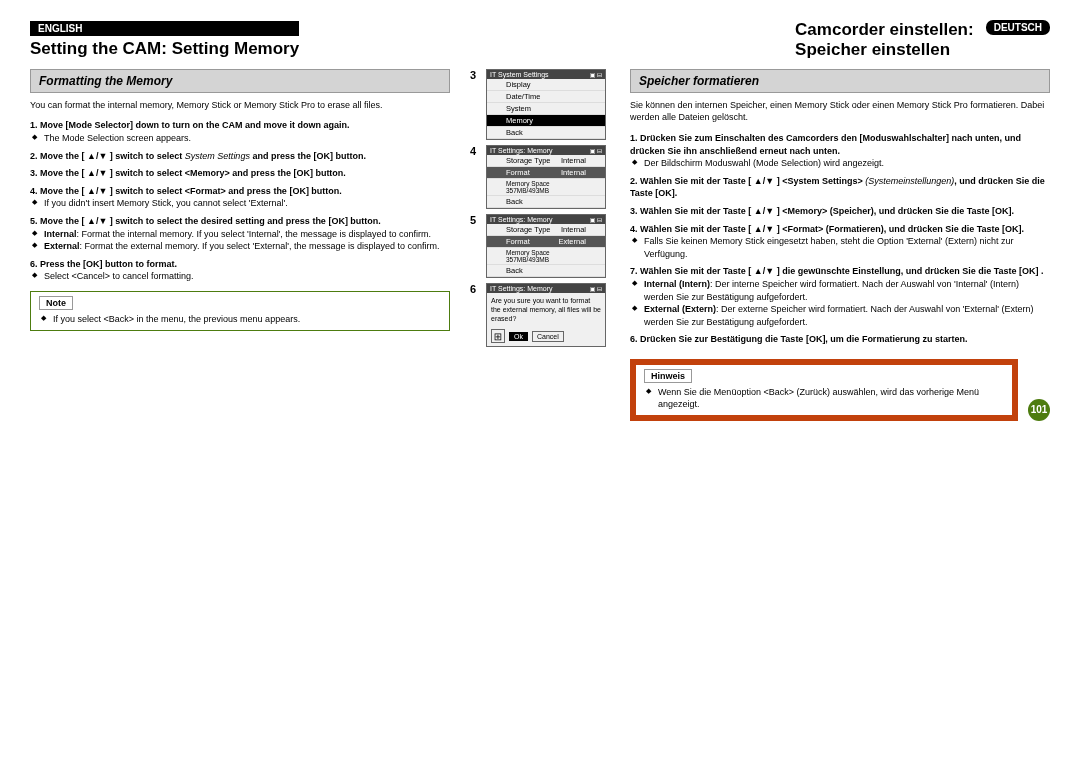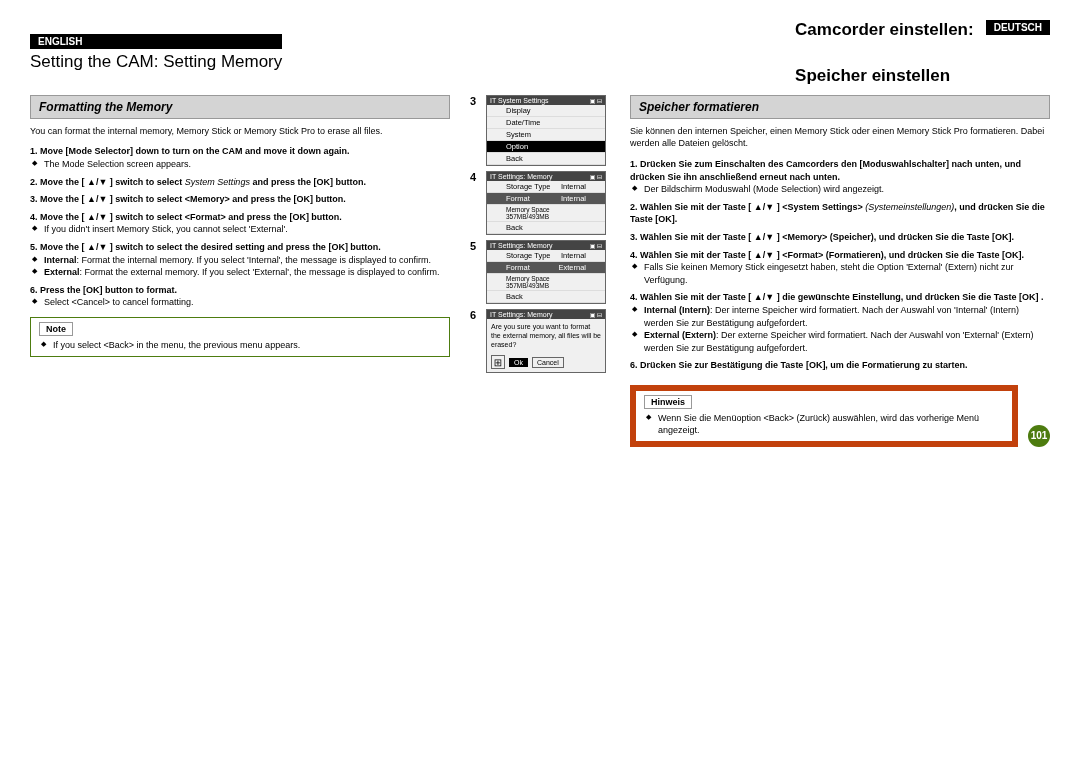--- a/index.html
+++ b/index.html
@@ -41,21 +41,21 @@
       padding: 2px 8px;
       font-weight: bold;
       font-size: 10px;
       color: #fff;
       margin-bottom: 3px;
     }
     .lang-badge.english { background: #000; }
     .lang-badge.deutsch { background: #000; }
     .page-title-left {
       font-size: 17px;
-      font-weight: normal;
+      font-weight: bold;
       color: #000;
       line-height: 1.2;
     }
     .page-title-right {
       font-size: 17px;
       font-weight: bold;
       color: #000;
       line-height: 1.2;
     }
     .section-header {
@@ -210,25 +210,25 @@
 <body>
 
 <div class="page-container">
 
   <div class="top-header">
     <div class="left-header">
       <span class="lang-badge english">ENGLISH</span>
       <div class="page-title-left">Setting the CAM: Setting Memory</div>
     </div>
     <div class="right-header" style="display:flex; flex-direction:row; align-items:flex-start; gap:12px; padding-left:0;">
-      <div style="display:flex;flex-direction:column;flex:1;gap:26px;">
+      <div style="display:flex;flex-direction:column;flex:1;">
         <div class="page-title-right">Camcorder einstellen:</div>
         <div class="page-title-right">Speicher einstellen</div>
       </div>
-      <span class="lang-badge deutsch" style="margin-top:0;align-self:flex-start;">DEUTSCH</span>
+      <span class="lang-badge deutsch" style="margin-top:0;align-self:flex-start;border-radius:7px;">DEUTSCH</span>
     </div>
   </div>
 
   <div class="two-col-content">
 
     <div class="left-text-col">
       <div class="section-header">Formatting the Memory</div>
       <p class="intro-text">You can format the internal memory, Memory Stick or Memory Stick Pro to erase all files.</p>
 
       <ol class="steps-list">
@@ -274,21 +274,21 @@
       <div class="screen-block">
         <span class="screen-num">3</span>
         <div class="screen-mockup">
           <div class="screen-title-bar">
             <span>IT System Settings</span>
             <span class="icons">▣ ⊟</span>
           </div>
           <div class="screen-row">Display</div>
           <div class="screen-row">Date/Time</div>
           <div class="screen-row">System</div>
-          <div class="screen-row selected">Option</div>
+          <div class="screen-row selected">Memory</div>
           <div class="screen-row">Back</div>
         </div>
       </div>
 
       <div class="screen-block">
         <span class="screen-num">4</span>
         <div class="screen-mockup">
           <div class="screen-title-bar">
             <span>IT Settings: Memory</span>
             <span class="icons">▣ ⊟</span>
@@ -361,21 +361,21 @@
         <li class="step-item">
           <span class="step-bold">3. Wählen Sie mit der Taste [ ▲/▼ ] &lt;Memory&gt; (Speicher), und drücken Sie die Taste [OK].</span>
         </li>
 
         <li class="step-item">
           <span class="step-bold">4. Wählen Sie mit der Taste [ ▲/▼ ] &lt;Format&gt; (Formatieren), und drücken Sie die Taste [OK].</span>
           <div class="bullet-item">Falls Sie keinen Memory Stick eingesetzt haben, steht die Option 'External' (Extern) nicht zur Verfügung.</div>
         </li>
 
         <li class="step-item">
-          <span class="step-bold">4. Wählen Sie mit der Taste [ ▲/▼ ] die gewünschte Einstellung, und drücken Sie die Taste [OK] .</span>
+          <span class="step-bold">7. Wählen Sie mit der Taste [ ▲/▼ ] die gewünschte Einstellung, und drücken Sie die Taste [OK] .</span>
           <div class="bullet-item"><strong>Internal (Intern)</strong>: Der interne Speicher wird formatiert. Nach der Auswahl von 'Internal' (Intern) werden Sie zur Bestätigung aufgefordert.</div>
           <div class="bullet-item"><strong>External (Extern)</strong>: Der externe Speicher wird formatiert. Nach der Auswahl von 'External' (Extern) werden Sie zur Bestätigung aufgefordert.</div>
         </li>
 
         <li class="step-item">
           <span class="step-bold">6. Drücken Sie zur Bestätigung die Taste [OK], um die Formatierung zu starten.</span>
         </li>
       </ol>
 
       <div style="display:flex;justify-content:space-between;align-items:flex-end;">

